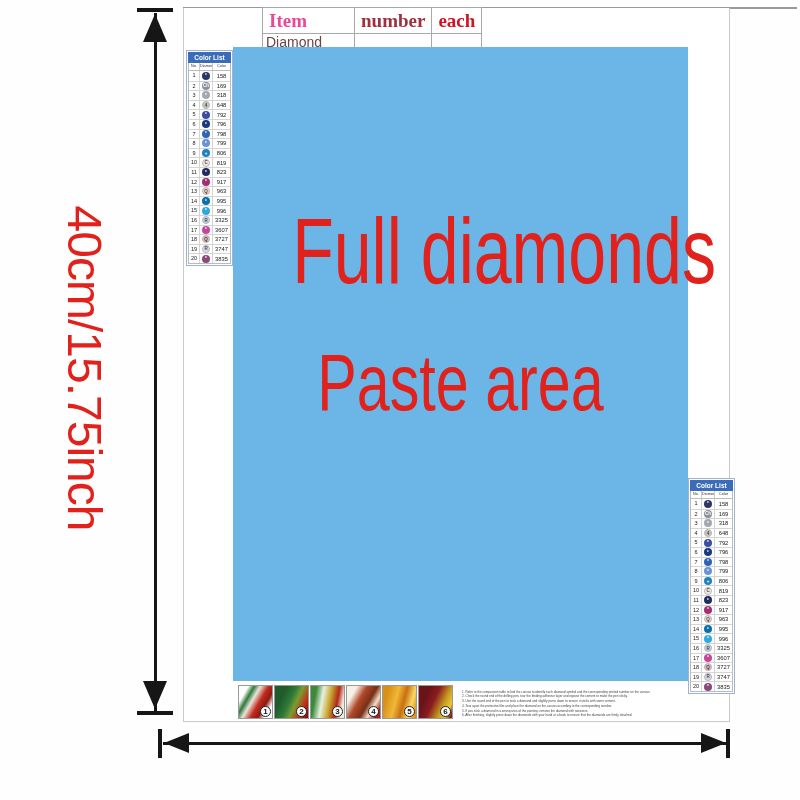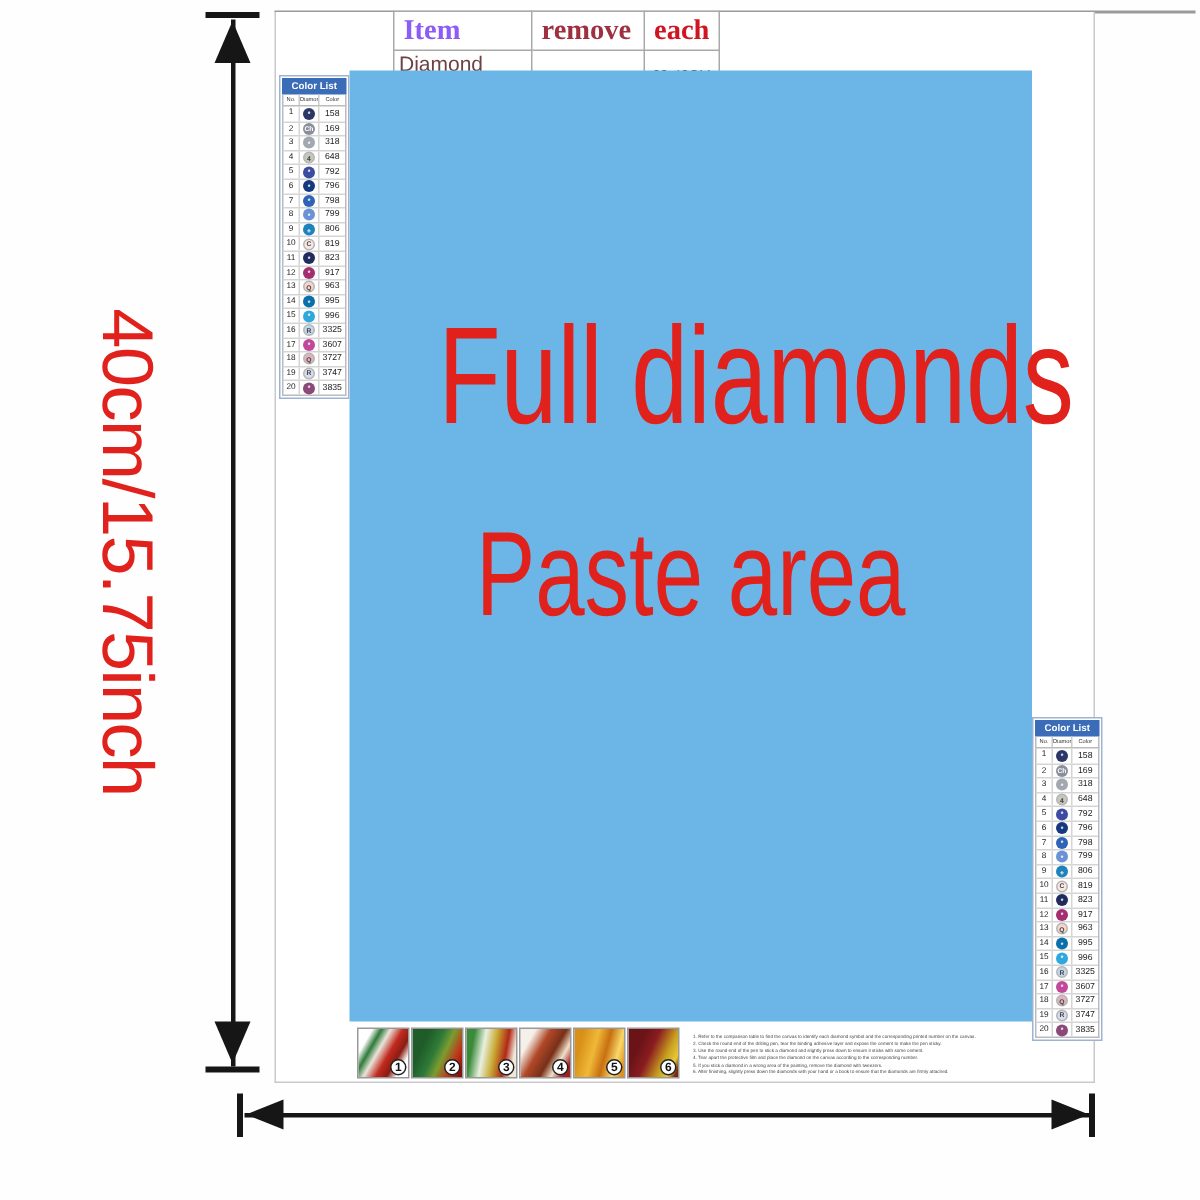--- a/index.html
+++ b/index.html
@@ -9,21 +9,21 @@
 
   
   .top-line { position:absolute; left:183px; top:7px; width:614px; height:2px; background:#9a9a9a; }
   .page { position:absolute; left:183px; top:8px; width:547px; height:714px;
           background:#fff; border:1px solid #c9c9c9; border-top:none; }
 
   
   .item-table { position:absolute; left:78px; top:-1px; border-collapse:collapse; background:#fff; }
   .item-table td { border:1px solid #a9a9a9; vertical-align:middle; }
   .it-h { height:26px; font-family:"Liberation Serif", serif; font-weight:bold; font-size:19px; padding:0 6px; }
-  .it-item   { width:92px;  color:#8b5cf6; }
+  .it-item   { width:92px;  color:#ec4899; }
   .it-number { width:75px;  color:#9e3140; }
   .it-size   { width:46px;  color:#d01522; text-align:center; }
   .it-r { height:14px; font-size:14px; color:#6d4242; padding:0 3px; }
   .it-rsize { font-size:9.5px; color:#333; text-align:center; }
 
   
   .paste { position:absolute; left:49px; top:39px; width:455px; height:634px; text-align:center; }
   .paste-line1 { margin-top:158px; font-size:92px; line-height:1; transform:scaleX(0.74); white-space:nowrap; }
   .paste-line2 { margin-top:46px; font-size:80px; line-height:1; transform:scaleX(0.74); white-space:nowrap; }
 
@@ -83,21 +83,21 @@
 <div class="stage">
 
   <div class="top-line"></div>
 
   <div class="page">
 
     <table class="item-table">
       <tbody>
           <tr>
         <td class="it-h it-item">Item</td>
-        <td class="it-h it-number">remove</td>
+        <td class="it-h it-number">number</td>
         <td class="it-h it-size">each</td>
       </tr>
       <tr>
         <td class="it-r">Diamond painting</td>
         <td class="it-r"></td>
         <td class="it-r it-rsize">30-40CM</td>
       </tr>
     </tbody>
       </table>
 

